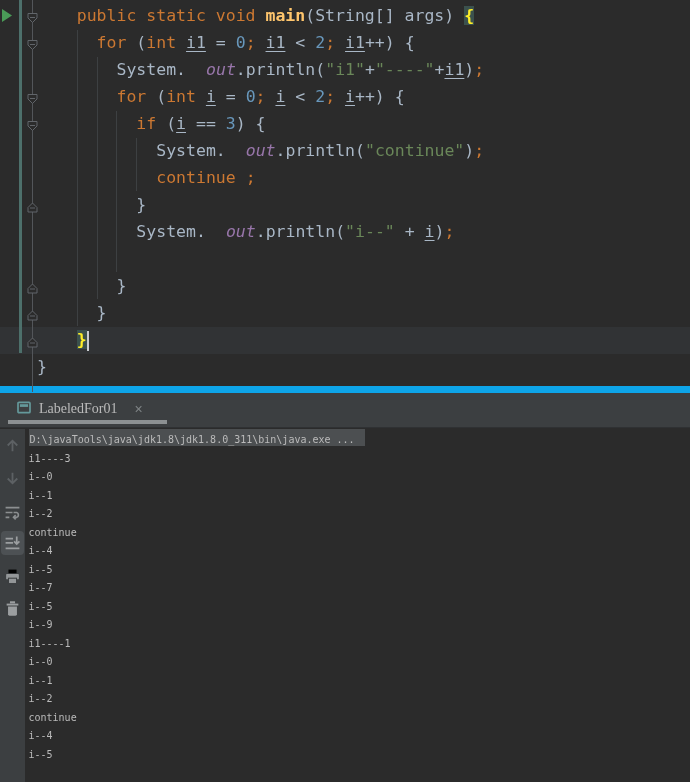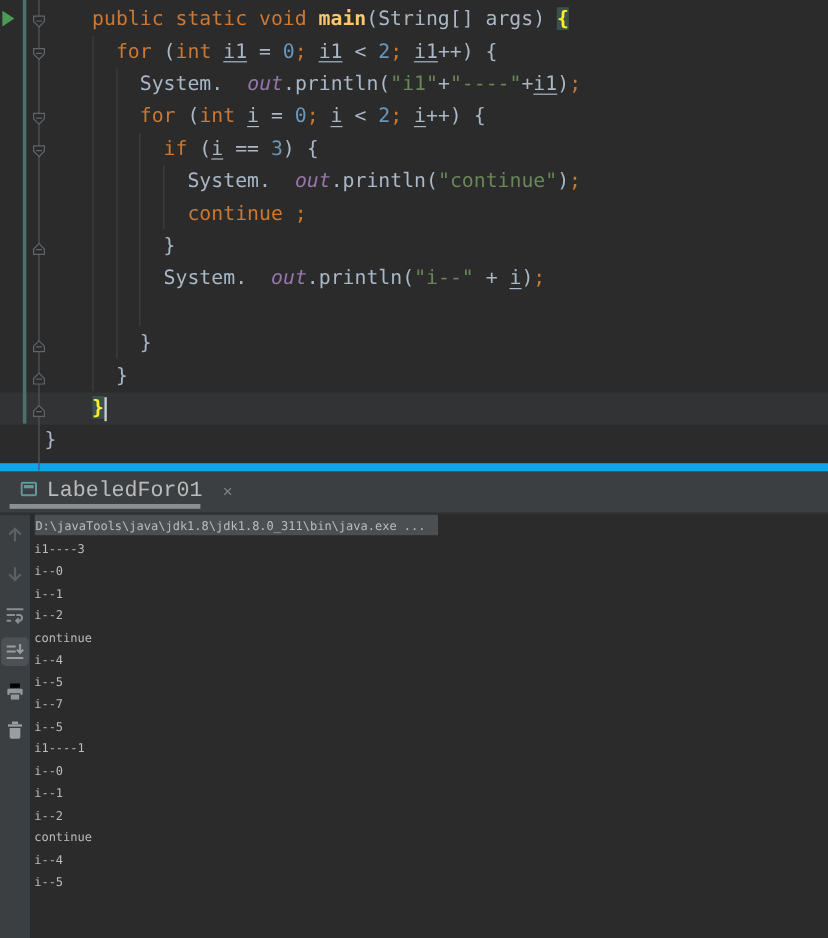--- a/index.html
+++ b/index.html
@@ -31,21 +31,21 @@
   .fld  { color:var(--field,#9876aa); font-style:italic;margin-left:20px; }
   .var  { color:var(--plain,#a9b7c6); text-decoration:underline; text-underline-offset:3px; text-decoration-thickness:1px; }
   .brm  { color:var(--brace_match_fg,#ffef28); background:var(--brace_match_bg,#3b514d); font-weight:bold; }
   .caret { position:absolute; left:86.5px; top:331px; width:2px; height:20px; background:#c8ccd0; z-index:3; }
 
   
   .panel-header { position:absolute; left:0; top:393px; width:690px; height:35px;
                   background:var(--panel_bg,#3c3f41); border-bottom:1px solid #2f3133; }
   .tab { position:absolute; left:8px; top:0; height:31px; display:flex; align-items:center;
          padding-left:9px; cursor:pointer; }
-  .tab-title { margin-left:8px; font-family:Liberation Mono, monospace; font-size:18px;
+  .tab-title { margin-left:8px; font-family:Liberation Serif, serif; font-size:14px;
                color:var(--console_text,#bbbbbb); }
   .tab-close { margin-left:17px; font-family:"Liberation Sans", sans-serif; font-size:14px;
                color:#7f8486; cursor:pointer; }
   .tab-underline { position:absolute; left:8px; top:27px; width:159px; height:4px;
                    background:var(--tab_underline,#8c9092); }
 
   
   .console-area { position:absolute; left:0; top:429px; width:690px; height:353px; display:flex; }
   .console-toolbar { position:relative; width:25px; height:353px; background:var(--panel_bg,#3c3f41); flex:none; }
   .tb-ico { position:absolute; left:4px; width:17px; height:17px; cursor:pointer; }
@@ -206,20 +206,21 @@
       <div class="console-line"><span class="cmd">D:\javaTools\java\jdk1.8\jdk1.8.0_311\bin\java.exe ...</span></div>
       <div class="console-line">i1----3</div>
       <div class="console-line">i--0</div>
       <div class="console-line">i--1</div>
       <div class="console-line">i--2</div>
       <div class="console-line">continue</div>
       <div class="console-line">i--4</div>
       <div class="console-line">i--5</div>
       <div class="console-line">i--7</div>
       <div class="console-line">i--5</div>
+      <div class="console-line">i--9</div>
       <div class="console-line">i1----1</div>
       <div class="console-line">i--0</div>
       <div class="console-line">i--1</div>
       <div class="console-line">i--2</div>
       <div class="console-line">continue</div>
       <div class="console-line">i--4</div>
       <div class="console-line">i--5</div>
     </div>
   </div>
 

